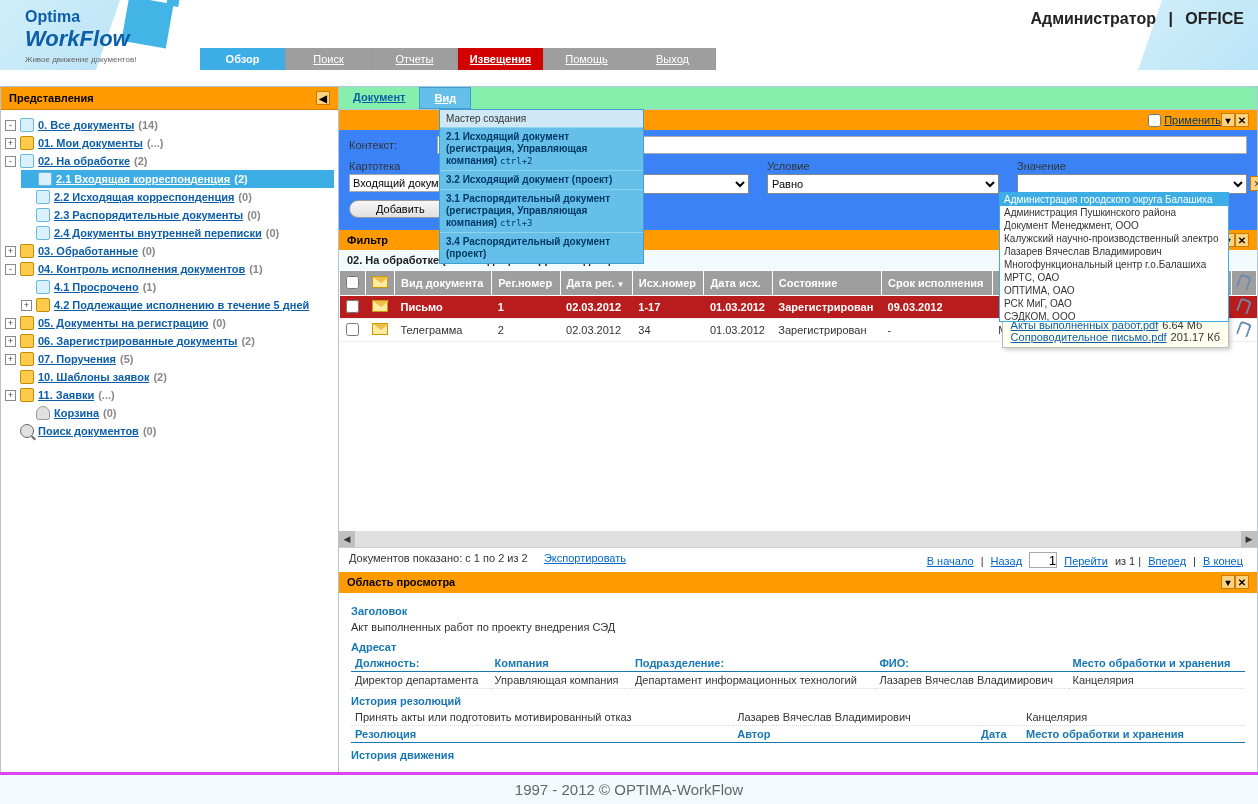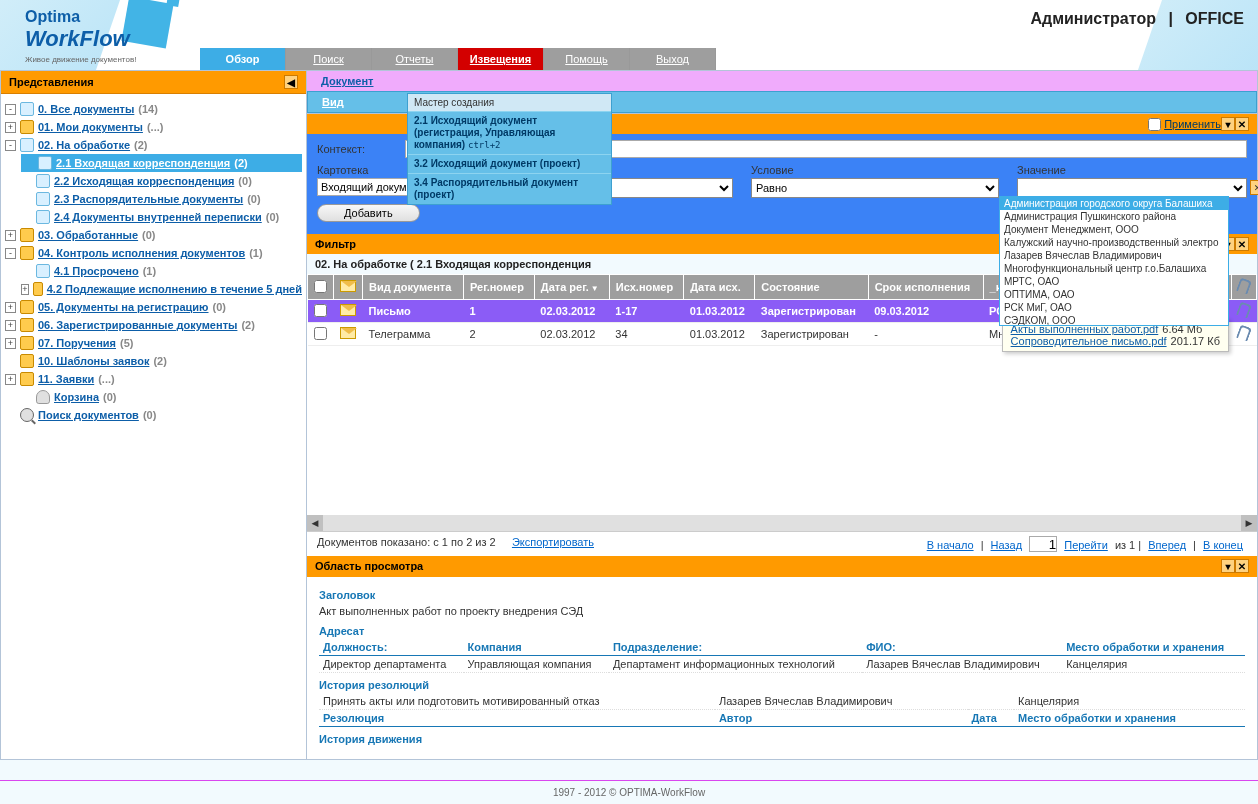--- a/index.html
+++ b/index.html
@@ -1,20 +1,20 @@
 <!DOCTYPE html>
 <html><head>
 <meta charset="utf-8">
 <style>
 * { box-sizing: border-box; margin: 0; padding: 0; }
 body { font-family: Verdana, Arial, sans-serif; font-size: 11px; background: #f2fafe; color: #333; width: 1258px; height: 804px; position: relative; overflow: hidden; }
 a { color: #0066cc; }
 
 
-.header { position: relative; height: 70px; background: #fff; }
+.header { position: relative; height: 86px; background: #fff; }
 .header .deco { position: absolute; width: 120px; height: 70px; background: linear-gradient(135deg, #8cd3f0 0%, #54bcec 100%); opacity: .4; clip-path: polygon(0 0, 100% 0, 80% 100%, 0 100%); }
 .header .deco.right { right: 0; left: auto; clip-path: polygon(20% 0, 100% 0, 100% 100%, 0 100%); }
 .logo { position: absolute; left: 25px; top: 8px; font-weight: bold; }
 .logo .l1 { color: #0d5ea8; font-size: 16px; }
 .logo .l2 { color: #0d5ea8; font-size: 22px; font-style: italic; font-weight: 900; }
 .logo .tag { font-size: 8px; color: #666; font-weight: normal; }
 .logo-sq { position: absolute; left: 125px; top: 0; width: 45px; height: 45px; background: #42b4e6; transform: rotate(10deg); }
 .logo-sq::before, .logo-sq::after { content:''; position:absolute; background:#42b4e6; }
 .logo-sq::before { width:12px; height:12px; top:-10px; right:-5px; }
 .logo-sq::after { width:8px; height:8px; top:-15px; right:10px; }
@@ -22,21 +22,21 @@
 .user-area span { margin: 0 4px; }
 
 
 .topnav { position: absolute; left: 200px; top: 48px; display: flex; }
 .topnav .tab { width: 86px; height: 22px; line-height: 22px; text-align: center; font-size: 11px; color: #fff; text-decoration: underline; border-right: 1px solid #999; cursor: pointer; background: #9e9e9e; }
 .topnav .tab.active { background: #3dade6; text-decoration: none; font-weight: bold; }
 .topnav .tab.alert { background: #d30000; font-weight: bold; }
 
 
 .layout { display: flex; height: 690px; }
-.sidebar { width: 307px; border: 1px solid #b3c4d8; background: #fff; display: flex; flex-direction: column; }
+.sidebar { width: 339px; border: 1px solid #b3c4d8; background: #fff; display: flex; flex-direction: column; }
 .side-head { background: #ff9a00; color: #000; font-weight: bold; padding: 4px 8px; display: flex; justify-content: space-between; align-items: center; border-bottom: 1px solid #d97f00; }
 .side-head .collapse { width: 14px; height: 14px; background: #ffd27f; border: 1px solid #cc7a00; display: inline-flex; align-items: center; justify-content: center; font-size: 10px; cursor: pointer; }
 .tree { padding: 6px 4px; overflow-y: auto; flex: 1; color: #222; }
 .tree-item { display: flex; align-items: center; gap: 4px; padding: 2px 0; white-space: nowrap; }
 .tree-item .exp { width: 11px; height: 11px; border: 1px solid #888; display: inline-flex; align-items: center; justify-content: center; font-size: 9px; line-height: 1; color: #444; cursor: pointer; background: #fff; }
 .tree-item .sp { width: 11px; display: inline-block; }
 .tree-item .ico { width: 14px; height: 14px; background: #ffcb4d; border: 1px solid #c98a00; border-radius: 2px; }
 .tree-item .ico.doc { background: #d9f0ff; border-color: #6bb8e0; }
 .tree-item .ico.trash { background: #e0e0e0; border-color: #999; border-radius: 50% 50% 20% 20%; }
 .tree-item .ico.search { background: #e0e0e0; border-color: #666; border-radius: 50%; position: relative; }
@@ -45,21 +45,21 @@
 .tree-item .cnt { color: #888; font-weight: bold; }
 .tree-item.sel { background: #3dade6; padding-left: 2px; }
 .tree-item.sel a { color: #fff; }
 .tree-item.sel .cnt { color: #fff; }
 .tree .ind1 { margin-left: 16px; }
 
 
 .main { flex: 1; display: flex; flex-direction: column; position: relative; border: 1px solid #b3c4d8; border-left: none; }
 
 
-.menubar { display: flex; background: #f0abfc; border-bottom: 1px solid #b3c4d8; position: relative; flex-direction: column; }
+.menubar { display: flex; background: #86efac; border-bottom: 1px solid #b3c4d8; position: relative; }
 .menubar .mi { padding: 4px 14px; text-decoration: underline; font-weight: bold; color: #0d5ea8; cursor: pointer; }
 .menubar .mi.open { background: #65bfe8; color: #fff; border: 1px solid #3da0d0; }
 .dropdown { position: absolute; left: 100px; top: 22px; width: 205px; background: #65bfe8; border: 1px solid #3da0d0; z-index: 20; font-size: 10px; }
 .dropdown .sub-head { background: #d0e8f5; color: #333; padding: 3px 6px; font-size: 10px; }
 .dropdown .ditem { padding: 3px 6px; color: #003a66; border-top: 1px solid #8dd4f0; cursor: pointer; line-height: 1.2; }
 .dropdown .ditem b { font-weight: bold; }
 .dropdown .ditem .kb { font-family: monospace; font-size: 9px; }
 
 
 .bar { background: #ff9a00; color: #000; font-weight: bold; padding: 3px 8px; display: flex; justify-content: space-between; align-items: center; }
@@ -83,21 +83,21 @@
 .value-pop .opt.hl { background: #3dade6; color: #fff; }
 
 
 .tbl-wrap { flex: 1; background: #fff; overflow: auto; position: relative; }
 .path-line { padding: 4px 8px; font-weight: bold; color: #222; }
 table.grid { border-collapse: collapse; width: 100%; font-size: 11px; }
 table.grid th { background: #9e9e9e; color: #fff; font-weight: bold; padding: 4px 6px; border: 1px solid #fff; text-align: left; white-space: nowrap; }
 table.grid th.ck { width: 24px; background: #9e9e9e; }
 table.grid th .sort { font-size: 8px; margin-left: 2px; }
 table.grid td { padding: 3px 6px; border-bottom: 1px solid #eee; }
-table.grid tr.selrow td { background: #8b5cf6; color: #fff; font-weight: bold; }
+table.grid tr.selrow td { background: #b91c1c; color: #fff; font-weight: bold; }
 .env { width: 16px; height: 12px; background: #ffeba6; border: 1px solid #cc9a00; display: inline-block; position: relative; }
 .env::before { content:''; position:absolute; left:0; top:0; border-left:8px solid transparent; border-right:8px solid transparent; border-top:6px solid #f0bd4a; }
 .clip { display:inline-block; width:12px; height:14px; border:2px solid #6a8bb0; border-radius:4px 4px 0 0; border-bottom:none; transform: rotate(20deg); }
 
 
 .att-pop { position: absolute; right: 28px; top: 44px; background: #fffff0; border: 1px solid #bbb; padding: 4px 8px; font-size: 11px; z-index: 10; box-shadow: 2px 2px 4px rgba(0,0,0,.2); }
 .att-pop a { color: #0d5ea8; }
 .att-pop .sz { color: #333; margin-left: 4px; }
 
 
@@ -112,21 +112,21 @@
 
 .preview { background: #fff; border-top: 1px solid #ff9a00; }
 .pv-body { padding: 6px 12px 12px; }
 .pv-sec { color: #1777b5; font-weight: bold; margin: 6px 0 2px; }
 .pv-line { color: #333; padding: 2px 0; }
 .pv-tbl { width: 100%; border-collapse: collapse; margin-top: 2px; }
 .pv-tbl th { color: #1777b5; font-weight: bold; text-align: left; border-bottom: 1px solid #1777b5; padding: 2px 4px; font-size: 11px; }
 .pv-tbl td { padding: 2px 4px; border-bottom: 1px dotted #ddd; }
 
 
-.footer { position: absolute; bottom: 0; left: 0; right: 0; text-align: center; font-size: 10px; color: #666; padding: 6px 0; background: #f2fafe; border-top: 1px solid #d946ef; }
+.footer { position: absolute; bottom: 0; left: 0; right: 0; text-align: center; font-size: 15px; color: #666; padding: 6px 0; background: #f2fafe; border-top: 3px solid #d946ef; }
 </style>
 </head>
 <body>
 
 <div class="header">
   <div class="deco"></div>
   <div class="deco right"></div>
   <div class="logo-sq"></div>
   <div class="logo">
     <span class="l1">Optima</span><br>
@@ -269,20 +269,21 @@
   <div class="main">
 
     <div class="menubar">
       <span class="mi">Документ</span>
       <span class="mi open">Вид</span>
       <div class="dropdown">
         <div class="sub-head">Мастер создания</div>
         <div id="dropdown-items">
             <div class="ditem"><b>2.1 Исходящий документ (регистрация, Управляющая компания)</b> <span class="kb">ctrl+2</span></div>
             <div class="ditem"><b>3.2 Исходящий документ (проект)</b></div>
+            <div class="ditem"><b>3.1 Распорядительный документ (регистрация, Управляющая компания)</b> <span class="kb">ctrl+3</span></div>
             <div class="ditem"><b>3.4 Распорядительный документ (проект)</b></div>
           </div>
       </div>
     </div>
 
     <div class="bar">
       <span>&nbsp;</span>
       <span class="tools">
         <label class="ck">
             <input type="checkbox" style=""> 

